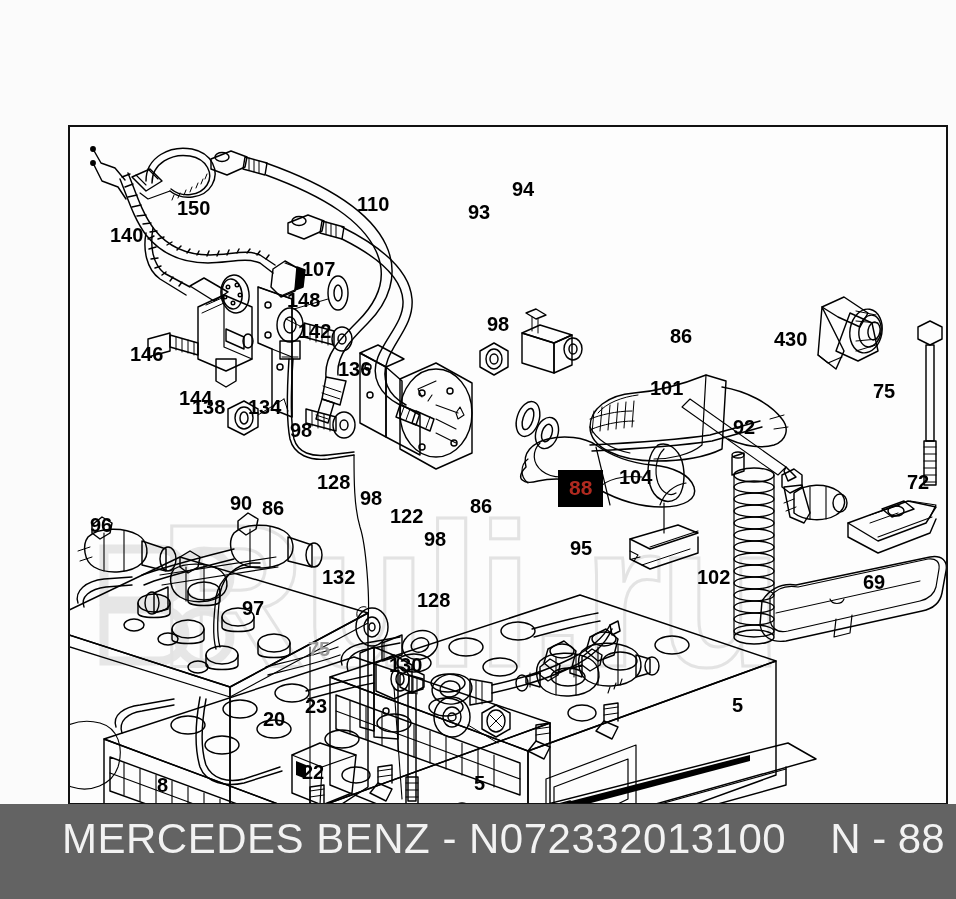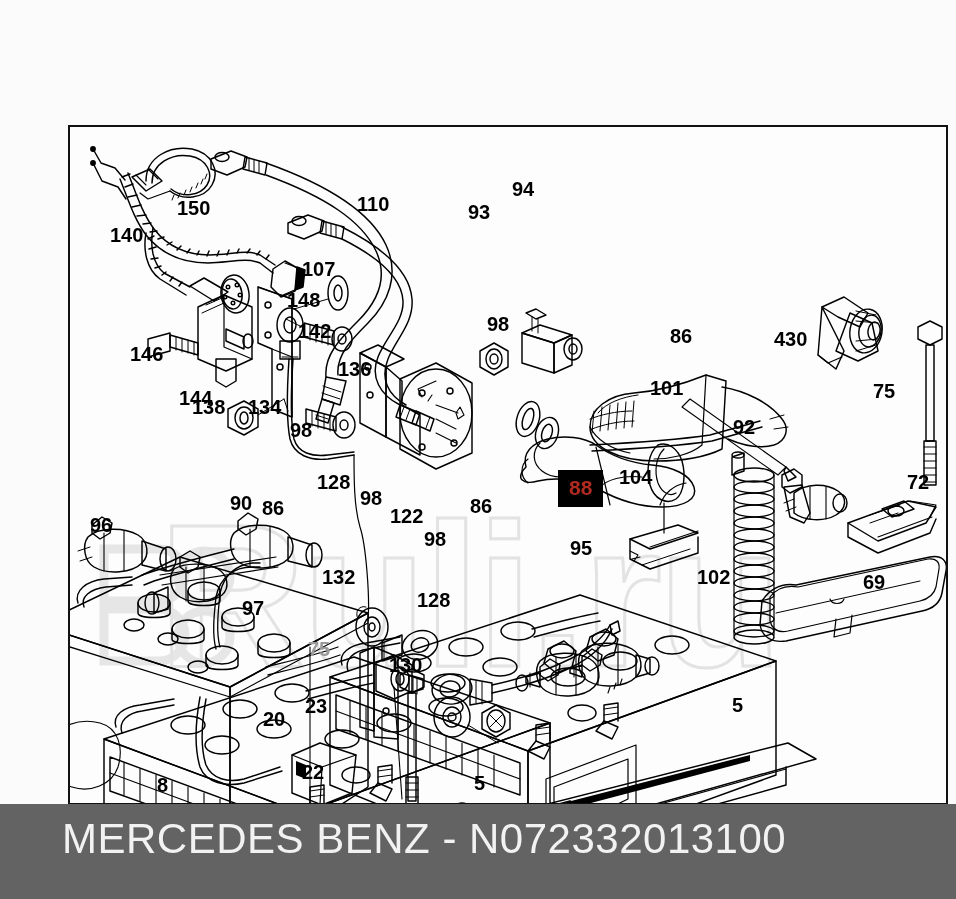--- a/index.html
+++ b/index.html
@@ -672,16 +672,17 @@
         <div class="lbl" style="left: 87px; top: 648px;">8</div>
         <div class="lbl" style="left: 404px; top: 646px;">5</div>
         <div class="lbl" style="left: 662px; top: 568px;">5</div>
       </div>
 
   </div>
 
   <div id="footer" style="background: rgb(99, 99, 99);">
     <div id="footer-inner">
       <div id="footer-title" style="color: rgb(242, 242, 242);">MERCEDES BENZ - N072332013100</div>
+      <div id="footer-code" style="color: rgb(242, 242, 242);">N - 88</div>
     </div>
   </div>
 
 </div>
 
 </body></html>

